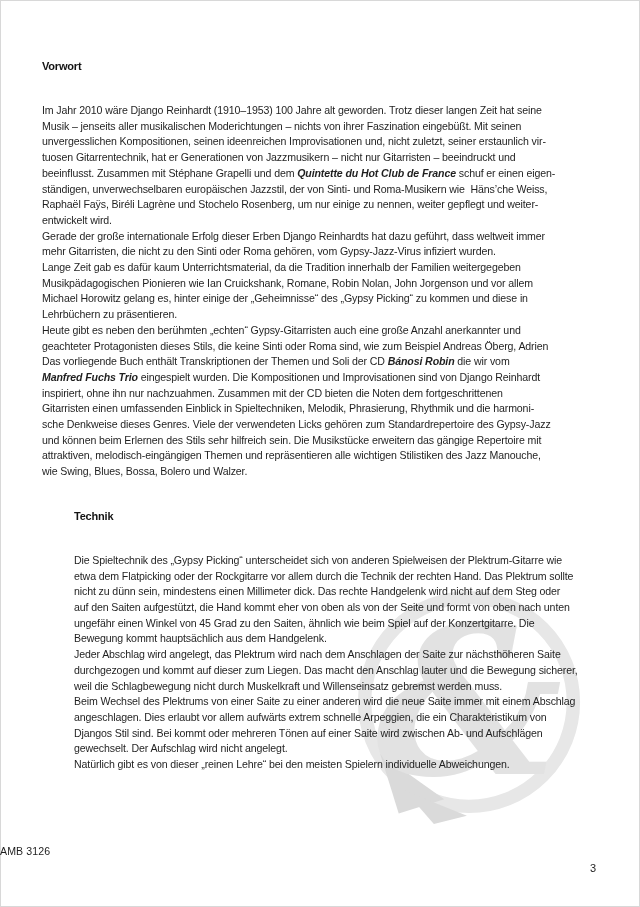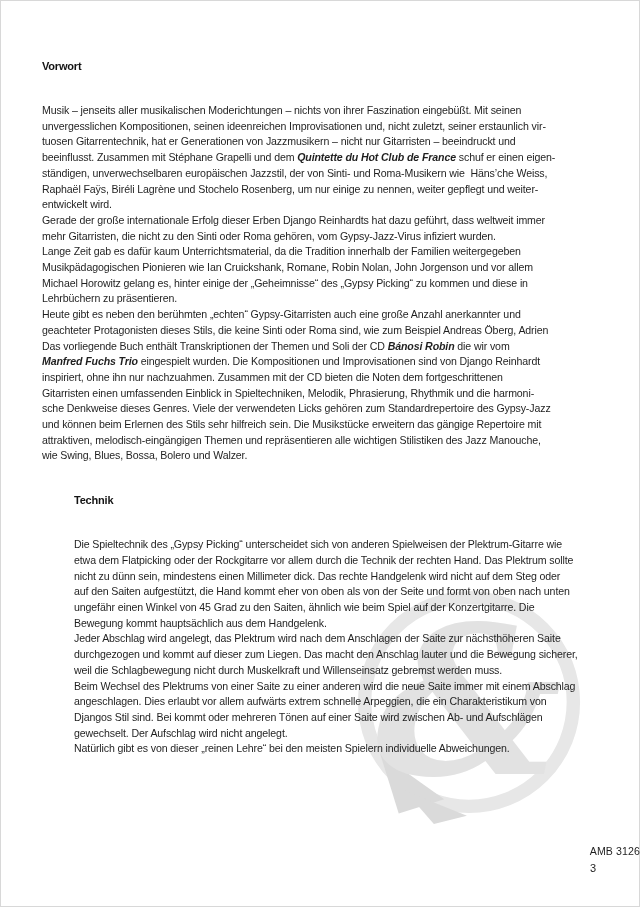--- a/index.html
+++ b/index.html
@@ -36,21 +36,21 @@
     letter-spacing: -0.12px;
   }
   .para { margin: 0; }
   .line { display: block; white-space: pre; }
   .bi { font-weight: bold; font-style: italic; }
   .footer-center {
     position: absolute;
     left: 0;
     right: 0;
     top: 845px;
-    text-align: right;
+    text-align: left;
     font-size: 10.6px;
     letter-spacing: 0.1px;
     z-index: 1;
   }
   .page-number {
     position: absolute;
     right: 44px;
     top: 862px;
     font-size: 11px;
     z-index: 1;
@@ -84,20 +84,21 @@
       <text class="wm-glyph" x="120" y="190" font-size="200" text-anchor="middle" fill="#e2e2e2">&amp;</text>
     </svg>
   </div>
 
   <div class="content">
     <div>
         <section class="doc-section first">
           <h2 class="heading">Vorwort</h2>
           <div class="body">
             <p class="para">
+              <span class="line"><span>Im Jahr 2010 wäre Django Reinhardt (1910–1953) 100 Jahre alt geworden. Trotz dieser langen Zeit hat seine</span></span>
               <span class="line"><span>Musik – jenseits aller musikalischen Moderichtungen – nichts von ihrer Faszination eingebüßt. Mit seinen</span></span>
               <span class="line"><span>unvergesslichen Kompositionen, seinen ideenreichen Improvisationen und, nicht zuletzt, seiner erstaunlich vir-</span></span>
               <span class="line"><span>tuosen Gitarrentechnik, hat er Generationen von Jazzmusikern – nicht nur Gitarristen – beeindruckt und</span></span>
               <span class="line"><span>beeinflusst. Zusammen mit Stéphane Grapelli und dem </span><span class="bi">Quintette du Hot Club de France</span><span> schuf er einen eigen-</span></span>
               <span class="line"><span>ständigen, unverwechselbaren europäischen Jazzstil, der von Sinti- und Roma-Musikern wie  Häns’che Weiss,</span></span>
               <span class="line"><span>Raphaël Faÿs, Biréli Lagrène und Stochelo Rosenberg, um nur einige zu nennen, weiter gepflegt und weiter-</span></span>
               <span class="line"><span>entwickelt wird.</span></span>
             </p>
             <p class="para">
               <span class="line"><span>Gerade der große internationale Erfolg dieser Erben Django Reinhardts hat dazu geführt, dass weltweit immer</span></span>

